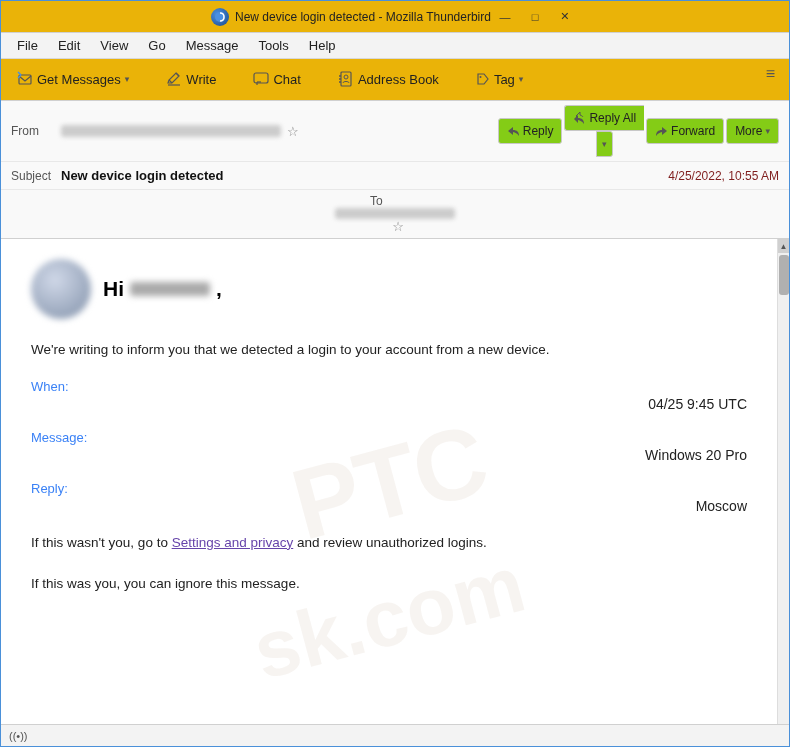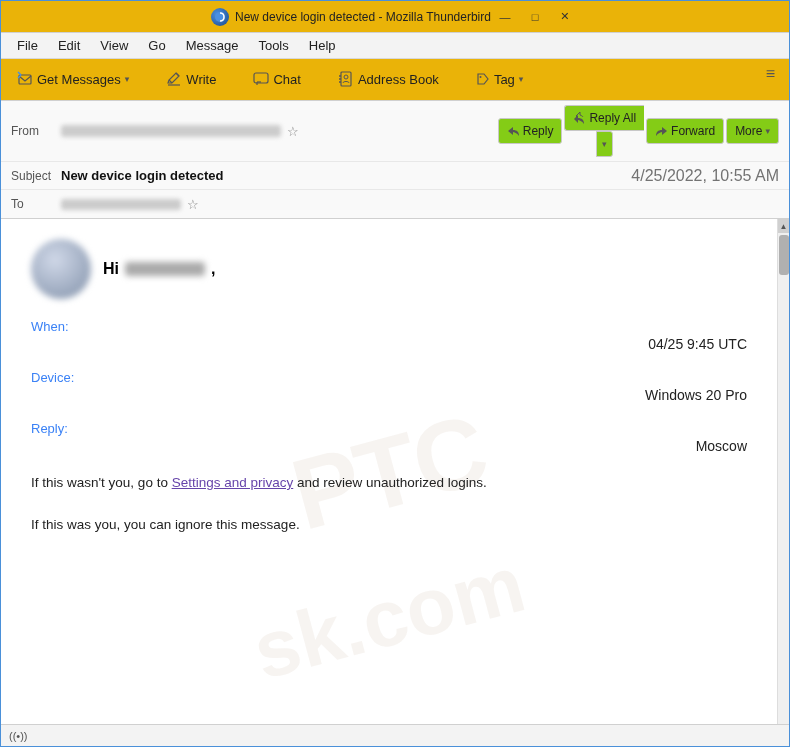--- a/index.html
+++ b/index.html
@@ -110,21 +110,21 @@
       background: #f9f9f9;
       border-bottom: 1px solid #d0d0d0;
     }
     .email-header-row {
       display: flex;
       align-items: center;
       padding: 4px 10px;
       border-bottom: 1px solid #e8e8e8;
       min-height: 28px;
     }
-    .email-header-row:last-child { border-bottom: none; }
+    .email-header-row:last-child { border-bottom: none; flex-direction: column; }
     .email-label {
       color: #555;
       font-size: 12px;
       min-width: 50px;
     }
     .email-from-row {
       display: flex;
       align-items: center;
       justify-content: space-between;
       flex: 1;
@@ -183,22 +183,22 @@
       display: flex;
       align-items: center;
       justify-content: space-between;
     }
     .subject-text {
       font-weight: bold;
       font-size: 13px;
       color: #111;
     }
     .email-date {
-      font-size: 16px;
-      color: #737373;
+      font-size: 12px;
+      color: #7f1d1d;
       margin-left: auto;
     }
     .to-blurred {
       display: inline-block;
       width: 120px;
       height: 11px;
       background: #ccc;
       border-radius: 3px;
       filter: blur(2px);
     }
@@ -264,21 +264,21 @@
       align-items: center;
       justify-content: center;
       filter: blur(3px);
     }
     .avatar-inner {
       width: 100%;
       height: 100%;
       background: radial-gradient(circle at 40% 35%, #d0d8e8, #8090a8);
     }
     .hi-text {
-      font-size: 16px;
+      font-size: 21px;
       font-weight: bold;
       display: flex;
       align-items: center;
       gap: 6px;
     }
     .name-blurred {
       display: inline-block;
       width: 80px;
       height: 14px;
       background: #aaa;
@@ -539,28 +539,29 @@
         <div class="avatar">
           <div class="avatar-inner"></div>
         </div>
         <div class="hi-text">
           <span>Hi</span>
           <span class="name-blurred"></span>
           <span>,</span>
         </div>
       </div>
 
+      <p class="body-text">We're writing to inform you that we detected a login to your account from a new device.</p>
 
       <div>
         <p class="field-label">When:</p>
         <p class="field-value">04/25 9:45 UTC</p>
       </div>
 
       <div>
-        <p class="field-label">Device:</p>
+        <p class="field-label">Message:</p>
         <p class="field-value">Windows 20 Pro</p>
       </div>
 
       <div>
         <p class="field-label">Reply:</p>
         <p class="field-value">Moscow</p>
       </div>
 
       <p class="body-text">
         <span>If this wasn't you, go to </span><a class="link-text">Settings and privacy</a><span> and review unauthorized logins.</span>

